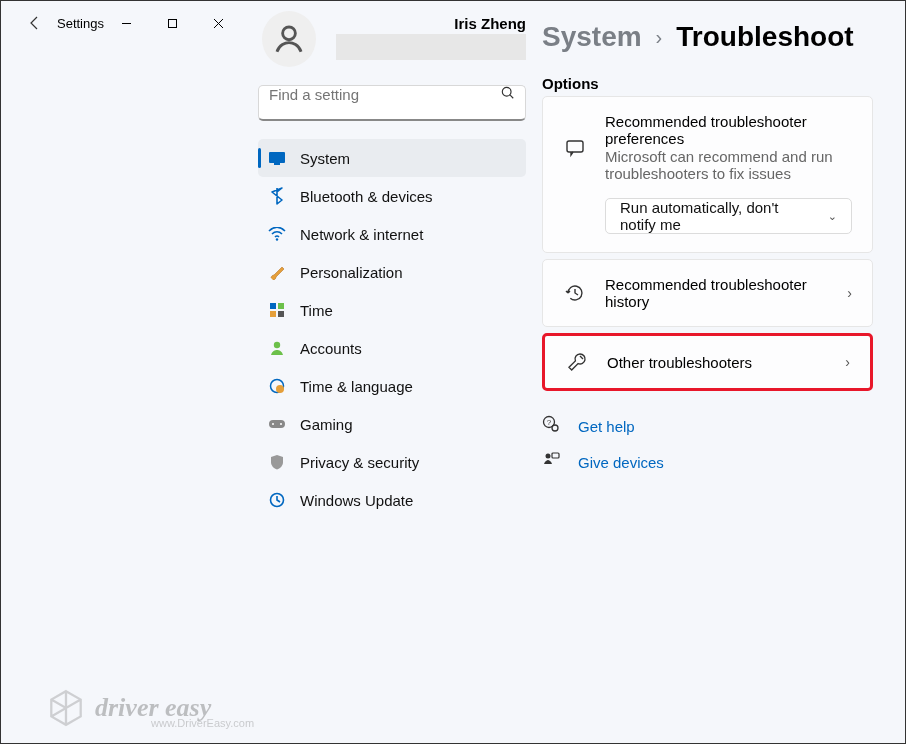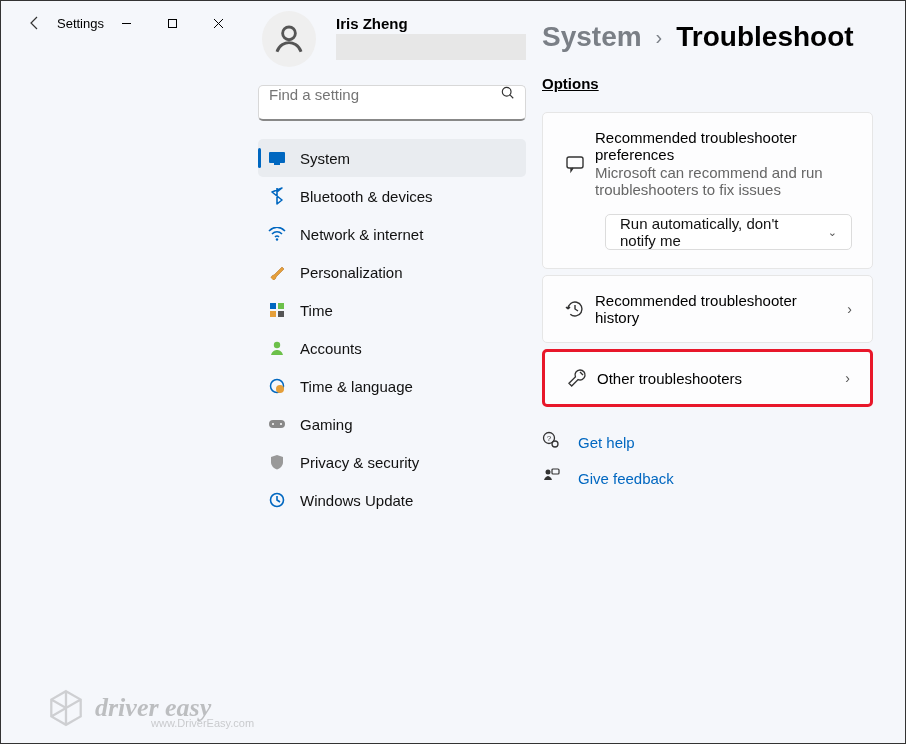--- a/index.html
+++ b/index.html
@@ -30,21 +30,21 @@
   display:flex; align-items:center; justify-content:center;
   color:#000;
 }
 .body-area { flex:1; display:flex; overflow:hidden;}
 .sidebar {
   width: 300px; padding: 10px 16px 0 16px;
   display:flex; flex-direction:column;
 }
 .profile {
   display:flex; align-items:flex-start; gap:20px;
-  margin-bottom:18px; padding-left:4px;
+  margin-bottom:18px; padding-left:4px;text-align:right;
 }
 .avatar {
   width:56px; height:56px; border-radius:50%;
   background:#efefef;
   display:flex; align-items:center; justify-content:center;
 }
 .profile-name { font-size:15px; font-weight:600; color:#000; margin-top:4px;}
 .profile-email {
   width:190px; height:26px; background:#e7e7e7; margin-top:2px;
 }
@@ -77,27 +77,27 @@
   flex:1; padding: 20px 32px 0 0;
   overflow:auto;
 }
 .breadcrumb {
   display:flex; align-items:center; gap:14px;
   margin-bottom:22px;
 }
 .bc-parent { font-size:28px; font-weight:600; color:#7a7f86;}
 .bc-sep { font-size:20px; color:#7a7f86;}
 .bc-current { font-size:28px; font-weight:600; color:#000;}
-.section-label { font-size:15px; font-weight:600; margin-bottom:20px;text-decoration:underline;}
+.section-label { font-size:15px; font-weight:600; margin-bottom:4px;}
 .card {
   background:#fdfdfe; border:1px solid #e6e6e6; border-radius:5px;
   margin-bottom:6px;
 }
 .card-inner {
-  display:flex; align-items:center; gap:8px;
+  display:flex; align-items:center; gap:18px;
   padding:16px 20px;
 }
 .card-icon { width:24px; display:flex; justify-content:center; color:#333;}
 .card-text { flex:1; }
 .card-title { font-size:15px; color:#000;}
 .card-sub { font-size:15px; color:#666; margin-top:1px;}
 .card-chevron { color:#555; font-size:14px;}
 .dropdown-row { padding:0 20px 18px 62px; }
 .dropdown {
   display:inline-flex; align-items:center; gap:18px;
@@ -333,21 +333,21 @@
                 <circle cx="13" cy="13" r="3" fill="none" stroke="#333" stroke-width="1.3"></circle>
               </svg></span>
           <a href="#">Get help</a>
         </div>
         <div class="link-row">
           <span class="lic"><svg width="18" height="18" viewBox="0 0 18 18">
                 <circle cx="6" cy="5" r="2.5" fill="#333"></circle>
                 <path d="M2 13c1-3 3-4 4-4s3 1 4 4" fill="#333"></path>
                 <rect x="10" y="2" width="7" height="5" rx="1" fill="none" stroke="#333" stroke-width="1.2"></rect>
               </svg></span>
-          <a href="#">Give feedback</a>
+          <a href="#">Give devices</a>
         </div>
       </div>
     </div>
   </div>
 
   <div class="watermark">
     <svg width="42" height="42" viewBox="0 0 40 40">
         <path d="M20 4l14 8v16l-14 8-14-8V12z M20 4v32 M6 12l14 8 14-8 M6 28l14-8" fill="none" stroke="#888" stroke-width="2.2"></path>
       </svg>
     <span class="wm-text1">driver easy</span>

